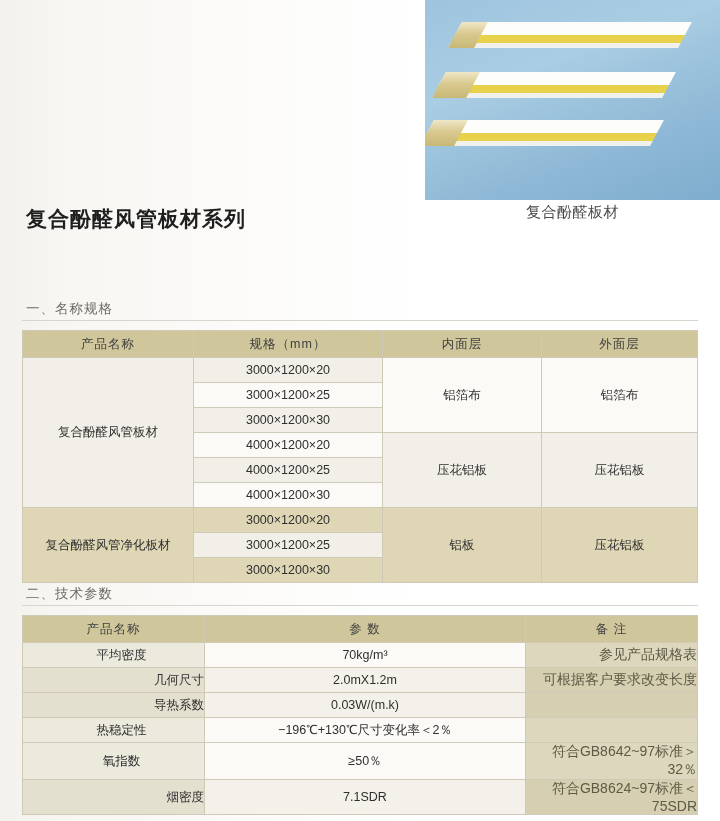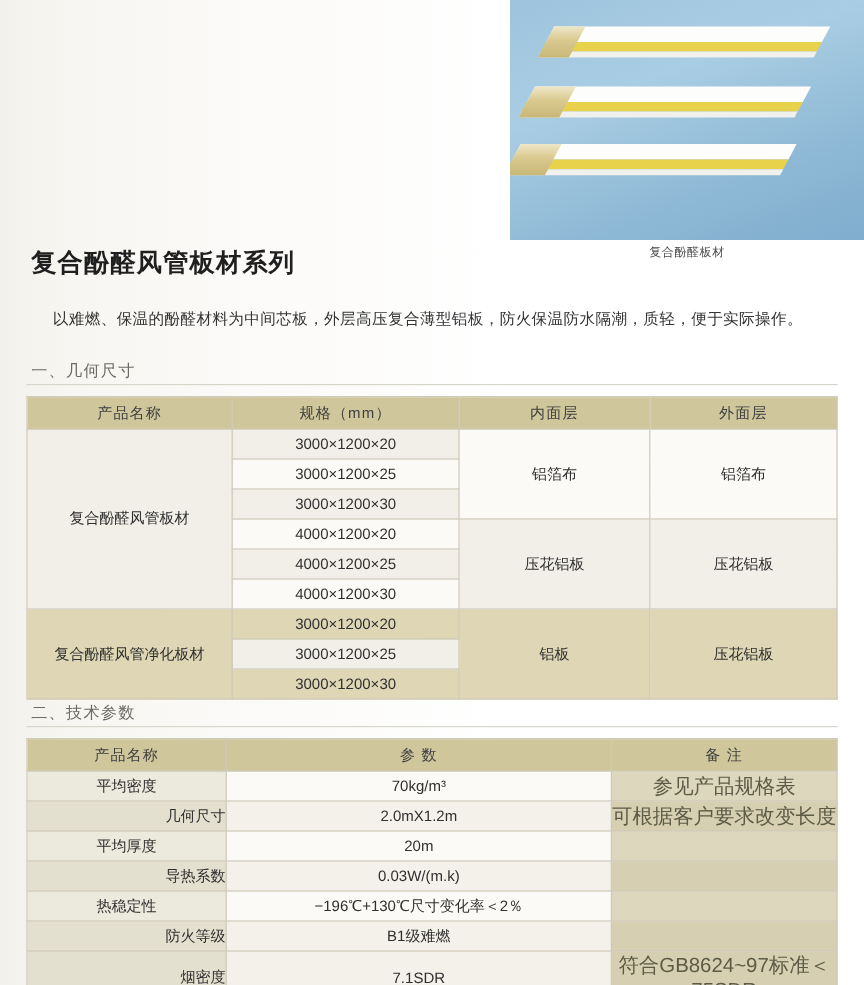--- a/index.html
+++ b/index.html
@@ -65,21 +65,21 @@
     width: 26px; height: 26px;
     background: linear-gradient(180deg,#efe7c8 0%, #d9c98f 45%, #c8b877 100%);
   }
   .panel.p2 .edge, .panel.p3 .edge { width: 34px; }
   .hero-caption {
     position: absolute;
     left: 425px;
     top: 203px;
     width: 295px;
     text-align: center;
-    font-size: 10px;
+    font-size: 15px;
     color: #4a4a4a;
     letter-spacing: 0.5px;
   }
   
   .main-title {
     position: absolute;
     left: 26px;
     top: 205px;
     font-size: 21px;
     font-weight: bold;
@@ -143,23 +143,23 @@
     background: #cfc79b;
     color: #404040;
     height: 26px;
     font-size: 12.5px;
     letter-spacing: 1px;
   }
   td.light { background: #f1efe7; }
   td.tan   { background: #ded6b4; }
   td.white { background: #fbfaf6; }
   td.name  { background: #f1efe7; }
-  .tech td.col1 { background: #ece9dd; width: 165px; }
+  .tech td.col1 { background: #ece9dd; width: 165px; padding-left: 16px; }
   .tech td.col2 { background: #fbfaf6; }
-  .tech td.col3 { background: #ddd7bd; color: #5d5a46; font-size: 17px; }
+  .tech td.col3 { background: #ddd7bd; color: #5d5a46; font-size: 14px; text-align: right; }
   .tech tr.alt td.col1 { background: #e4e0cf; text-align: right; }
   .tech tr.alt td.col2 { background: #f3f1e9; }
   .tech tr.alt td.col3 { background: #d6cfb1; }
 </style>
 </head>
 <body>
 
 <div class="page">
 
   <div class="hero">
@@ -178,23 +178,22 @@
     <div class="panel p3">
       <div class="face-top"></div>
         <div class="face-core"></div>
         <div class="face-bot"></div>
       <div class="edge"></div>
     </div>
   </div>
   <div class="hero-caption">复合酚醛板材</div>
 
   <div class="main-title">复合酚醛风管板材系列</div>
-  <div class="intro">以难燃、保温的酚醛材料为中间芯板，外层高压复合薄型铝板，防火保温防水隔潮，质轻，便于实际操作。</div>
-
-  <div class="sec-head" id="sec1">一、几何尺寸</div>
+
+  <div class="sec-head" id="sec1">一、名称规格</div>
   <div class="sec-rule" id="rule1"></div>
 
   <table class="spec">
     <thead>
       <tr>
         <th style="width:170px">产品名称</th>
         <th style="width:188px">规格（mm）</th>
         <th style="width:158px">内面层</th>
         <th>外面层</th>
       </tr>
@@ -253,39 +252,34 @@
       <tr>
         <td class="col1">平均密度</td>
         <td class="col2">70kg/m³</td>
         <td class="col3">参见产品规格表</td>
       </tr>
       <tr class="alt">
         <td class="col1">几何尺寸</td>
         <td class="col2">2.0mX1.2m</td>
         <td class="col3">可根据客户要求改变长度</td>
       </tr>
-      <tr>
-        <td class="col1">平均厚度</td>
-        <td class="col2">20m</td>
-        <td class="col3"></td>
-      </tr>
       <tr class="alt">
         <td class="col1">导热系数</td>
         <td class="col2">0.03W/(m.k)</td>
         <td class="col3"></td>
       </tr>
       <tr>
         <td class="col1">热稳定性</td>
         <td class="col2">−196℃+130℃尺寸变化率＜2％</td>
         <td class="col3"></td>
       </tr>
-      <tr class="alt">
-        <td class="col1">防火等级</td>
-        <td class="col2">B1级难燃</td>
-        <td class="col3"></td>
+      <tr>
+        <td class="col1">氧指数</td>
+        <td class="col2">≥50％</td>
+        <td class="col3">符合GB8642~97标准＞32％</td>
       </tr>
       <tr class="alt">
         <td class="col1">烟密度</td>
         <td class="col2">7.1SDR</td>
         <td class="col3">符合GB8624~97标准＜75SDR</td>
       </tr>
     </tbody>
   </table>
 
 </div>

